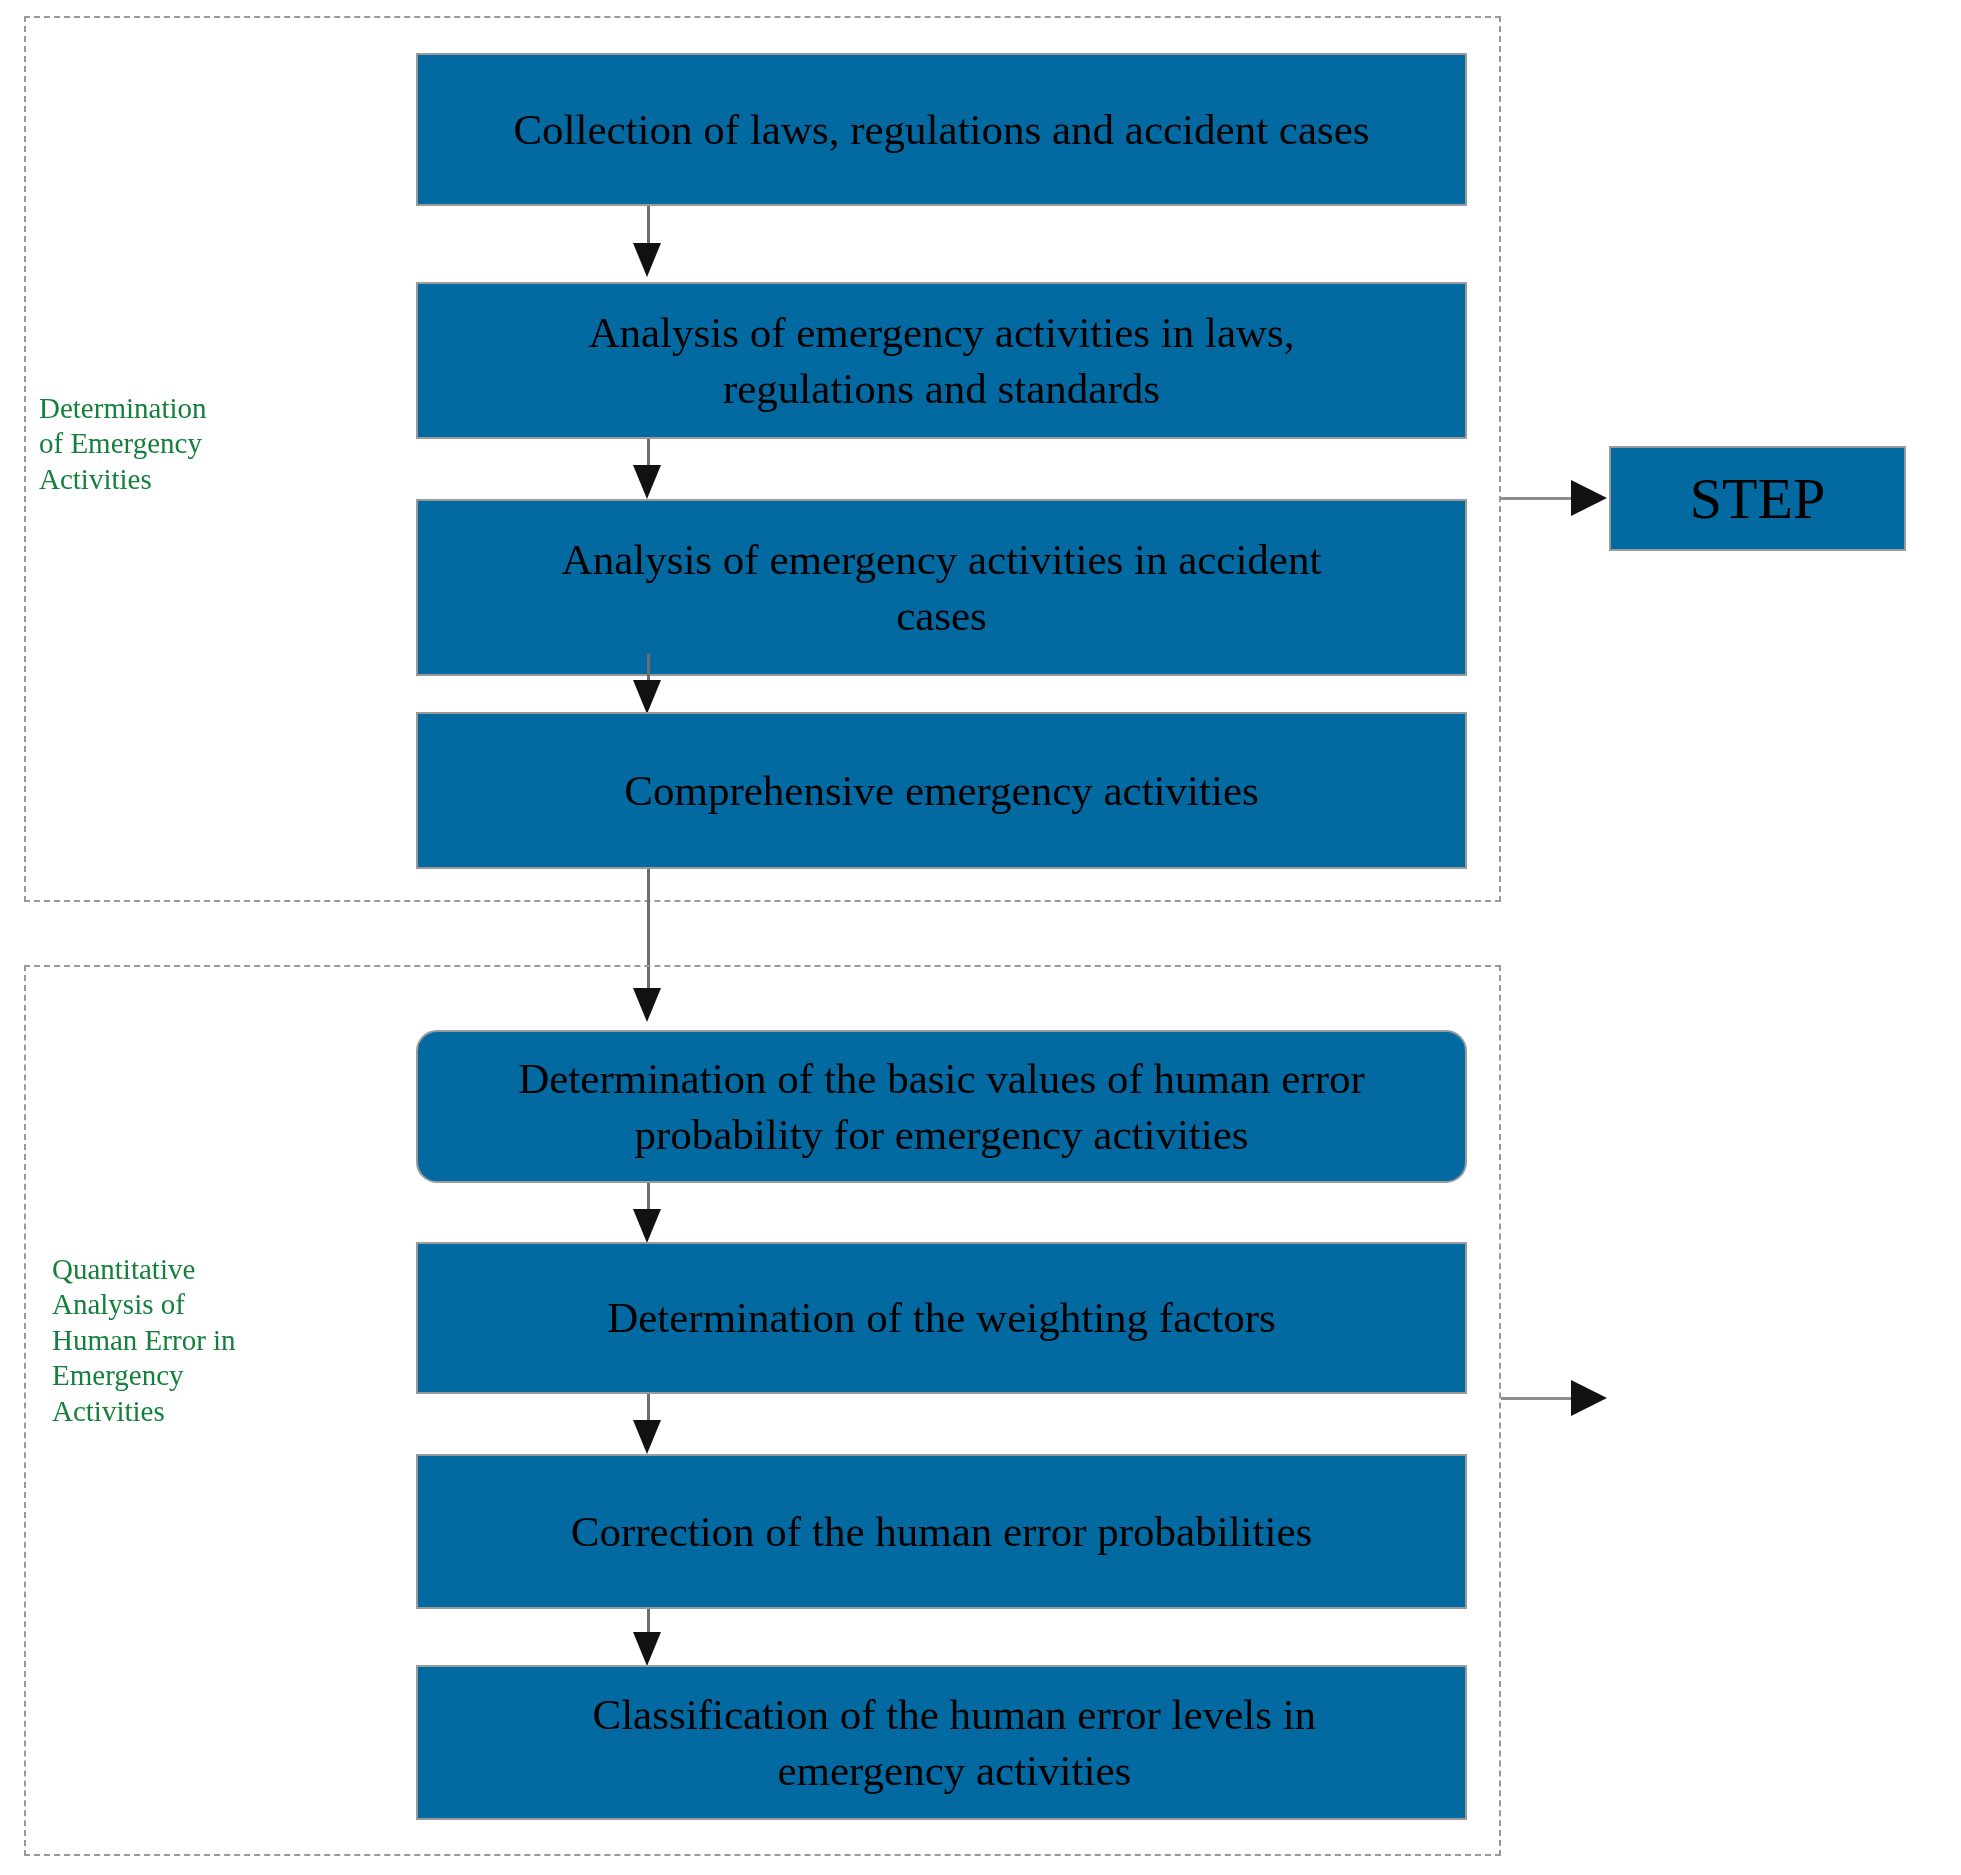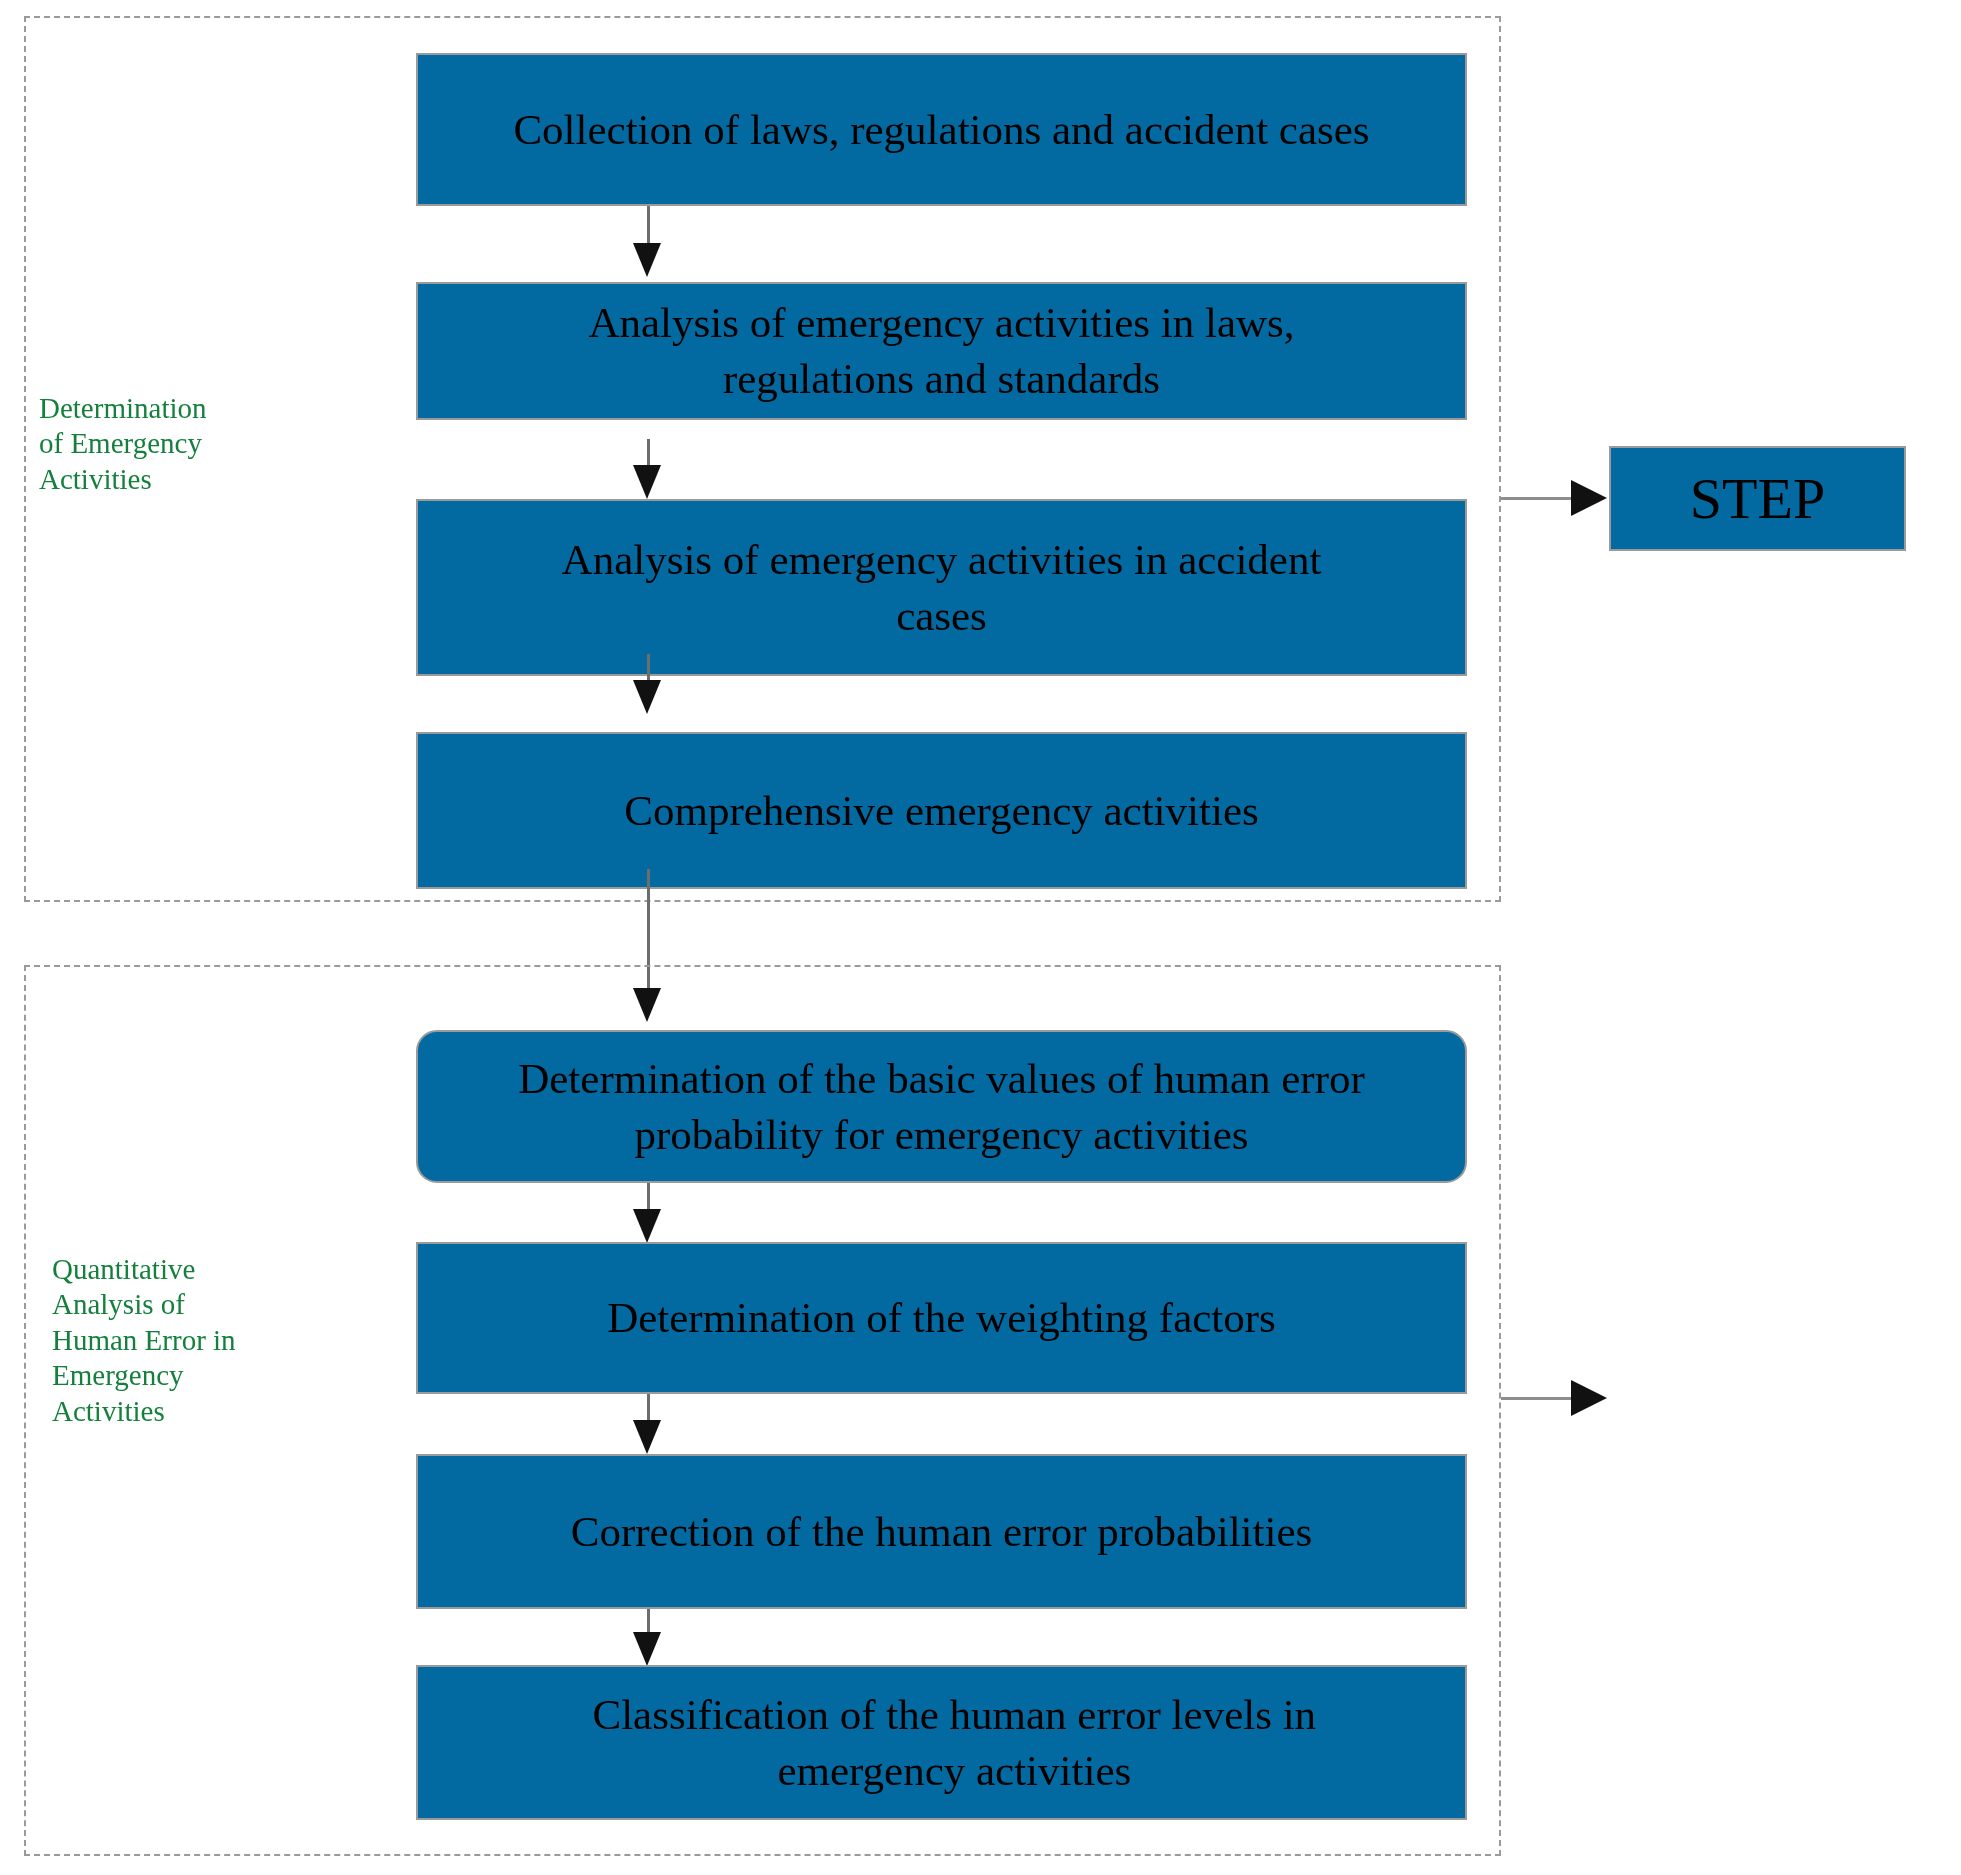--- a/index.html
+++ b/index.html
@@ -53,23 +53,23 @@
     text-align: center;
     font-size: 43px;
     line-height: 1.30;
     color: #000000;
     padding: 3.4px 22.4px;
     white-space: pre-line;
   }
   .node.flow { left: 416px; width: 1051px; }
 
   #node-1 { top: 53px;   height: 153px; }
-  #node-2 { top: 282px;  height: 138px; }
+  #node-2 { top: 282px;  height: 157px; }
   #node-3 { top: 499px;  height: 177px; }
-  #node-4 { top: 712px;  height: 157px; margin-top: 20px; }
+  #node-4 { top: 712px;  height: 157px; }
   #node-5 { top: 1030px; height: 153px; border-radius: 21px; }
   #node-6 { top: 1242px; height: 152px; }
   #node-7 { top: 1454px; height: 155px; }
   #node-8 { top: 1665px; height: 155px; padding-left: 48px; }
 
   
   .node.side {
     left: 1609px;
     width: 297px;
     font-size: 58px;

